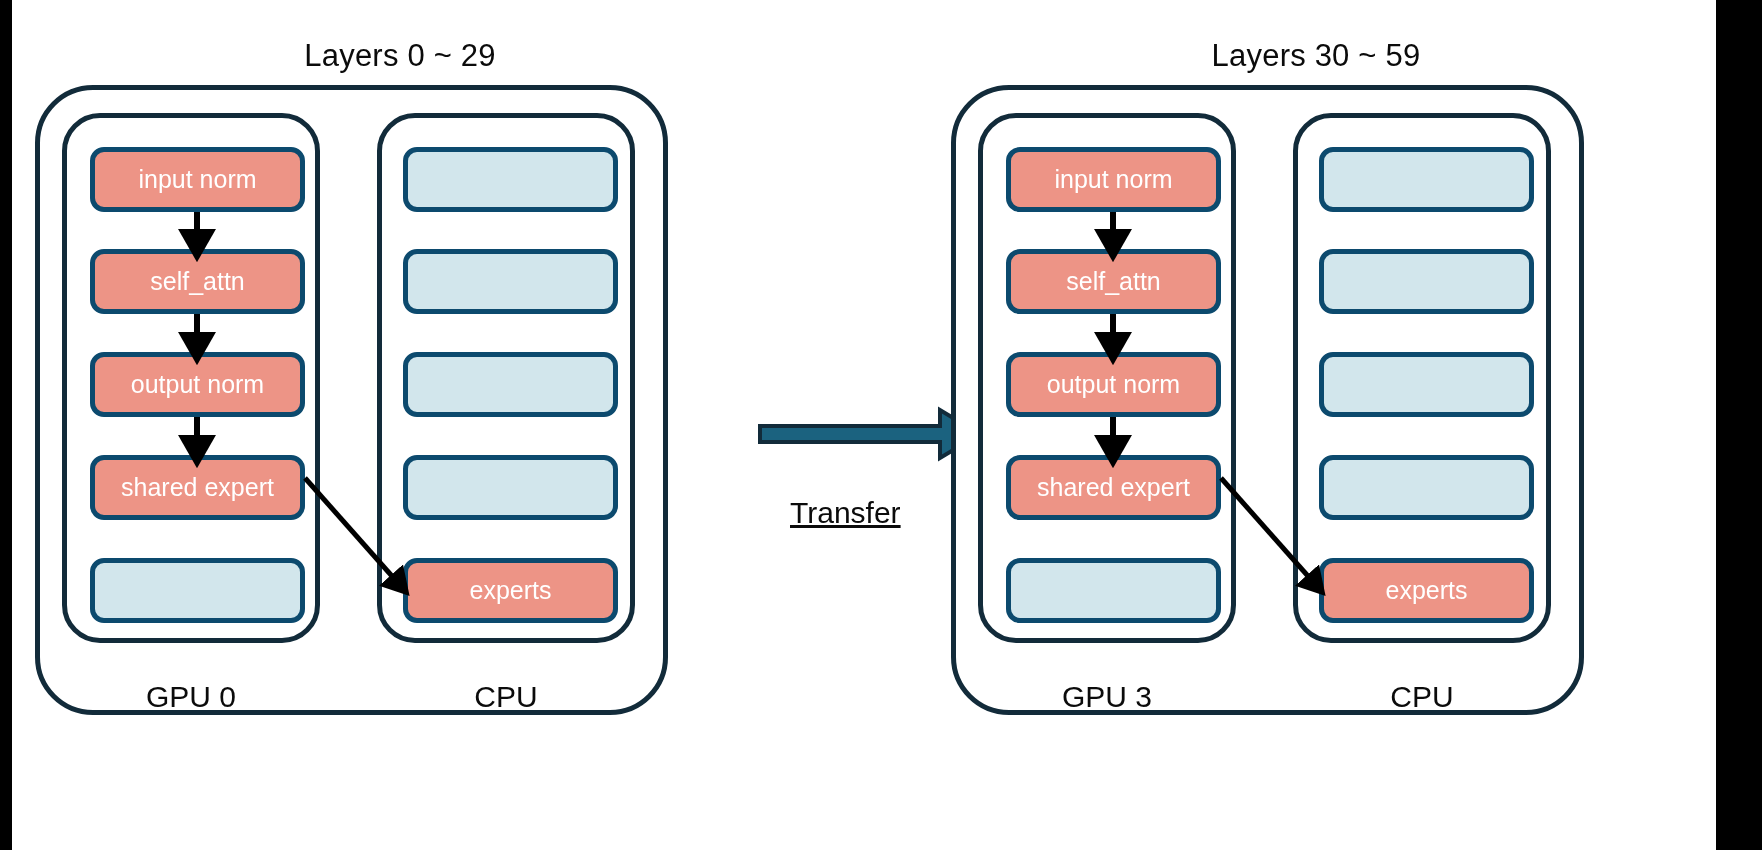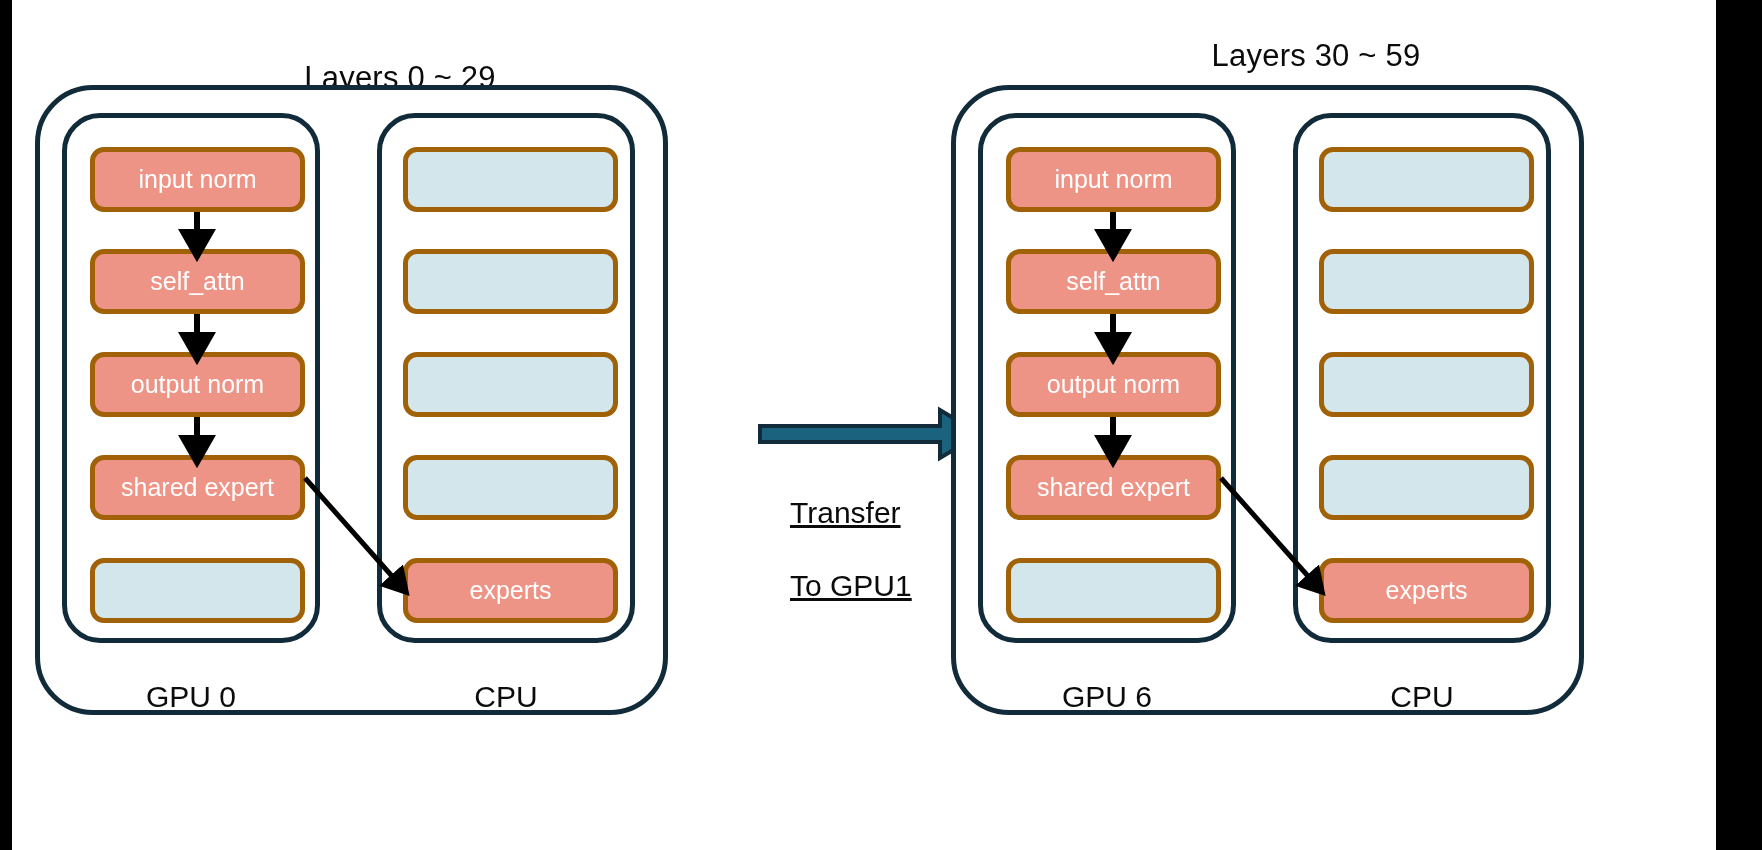--- a/index.html
+++ b/index.html
@@ -39,21 +39,21 @@
   .column{
     position:absolute;
     border:5px solid #122b3a;
     border-radius:38px;
     background:#ffffff;
     box-sizing:border-box;
   }
 
   .unit{
     position:absolute;
-    border:5px solid #a16207;
+    border:5px solid #0c4a6e;
     border-radius:14px;
     box-sizing:border-box;
     display:flex;
     align-items:center;
     justify-content:center;
     font-size:25px;
     color:#ffffff;
     white-space:nowrap;
   }
   .unit.active{background:#ed9486;}
@@ -84,21 +84,21 @@
 </head>
 <body>
 
 <div id="stage">
 
   <div class="edge-bar edge-left"></div>
   <div class="edge-bar edge-right"></div>
 
   <div class="panel-group" style="left:0;top:0;width:800px;height:850px;">
 
-    <div class="panel-title" style="left:35px;top:38px;width:730px;margin-top:22px;">Layers 0 ~ 29</div>
+    <div class="panel-title" style="left:35px;top:38px;width:730px;">Layers 0 ~ 29</div>
 
     <div class="outer-box" style="left:35px;top:85px;width:633px;height:630px;"></div>
 
     <div class="column" style="left:62px;top:113px;width:258px;height:530px;"></div>
 
     <div class="unit active" style="left:90px;top:147px;width:215px;height:65px;">
       <span>input norm</span>
     </div>
     <div class="unit active" style="left:90px;top:249px;width:215px;height:65px;">
       <span>self_attn</span>
@@ -148,21 +148,20 @@
 
     <div class="col-label" style="left:62px;top:668px;width:258px;">GPU 0</div>
     <div class="col-label" style="left:377px;top:668px;width:258px;">CPU</div>
   </div>
 
   <svg style="position:absolute;left:758px;top:400px;" width="230" height="70">
     <polygon points="2,26 182,26 182,10 222,34 182,58 182,42 2,42" fill="#1b627f" stroke="#122b3a" stroke-width="4"></polygon>
   </svg>
   <div class="transfer-label" style="left:790px;top:458px;width:190px;text-decoration:underline;">
     <div>Transfer</div>
-    <div>To GPU1</div>
   </div>
 
   <div class="panel-group" style="left:916px;top:0;width:800px;height:646px;">
 
     <div class="panel-title" style="left:35px;top:38px;width:730px;">Layers 30 ~ 59</div>
 
     <div class="outer-box" style="left:35px;top:85px;width:633px;height:630px;"></div>
 
     <div class="column" style="left:62px;top:113px;width:258px;height:530px;"></div>
 
@@ -208,17 +207,17 @@
         <marker id="diagtipR" markerWidth="7" markerHeight="7" refX="2.4" refY="3.2" orient="auto">
           <path d="M0,0 L5.6,3.2 L0,6.4 z" fill="#000000"></path>
         </marker>
       </defs>
       <line x1="197" y1="212" x2="197" y2="243" stroke="#000000" stroke-width="6" marker-end="url(#vtipR)"></line>
       <line x1="197" y1="314" x2="197" y2="346" stroke="#000000" stroke-width="6" marker-end="url(#vtipR)"></line>
       <line x1="197" y1="417" x2="197" y2="449" stroke="#000000" stroke-width="6" marker-end="url(#vtipR)"></line>
       <line x1="305" y1="478" x2="399" y2="584" stroke="#000000" stroke-width="5" marker-end="url(#diagtipR)"></line>
     </svg>
 
-    <div class="col-label" style="left:62px;top:668px;width:258px;">GPU 6</div>
+    <div class="col-label" style="left:62px;top:668px;width:258px;">GPU 3</div>
     <div class="col-label" style="left:377px;top:668px;width:258px;">CPU</div>
   </div>
 
 </div>
 
 </body></html>

